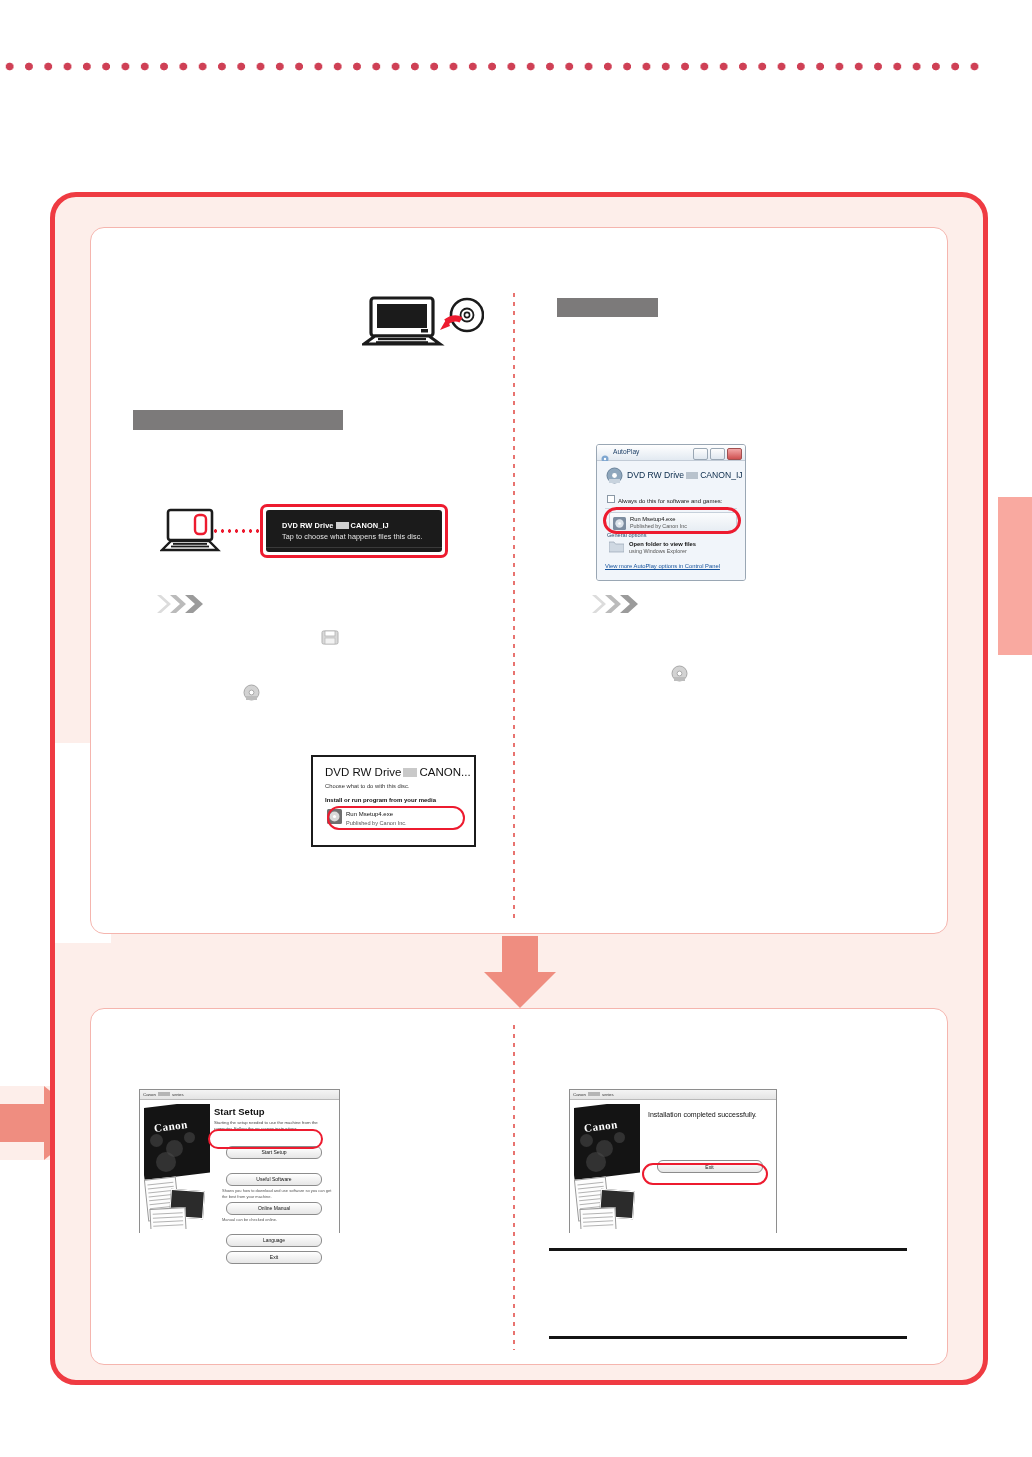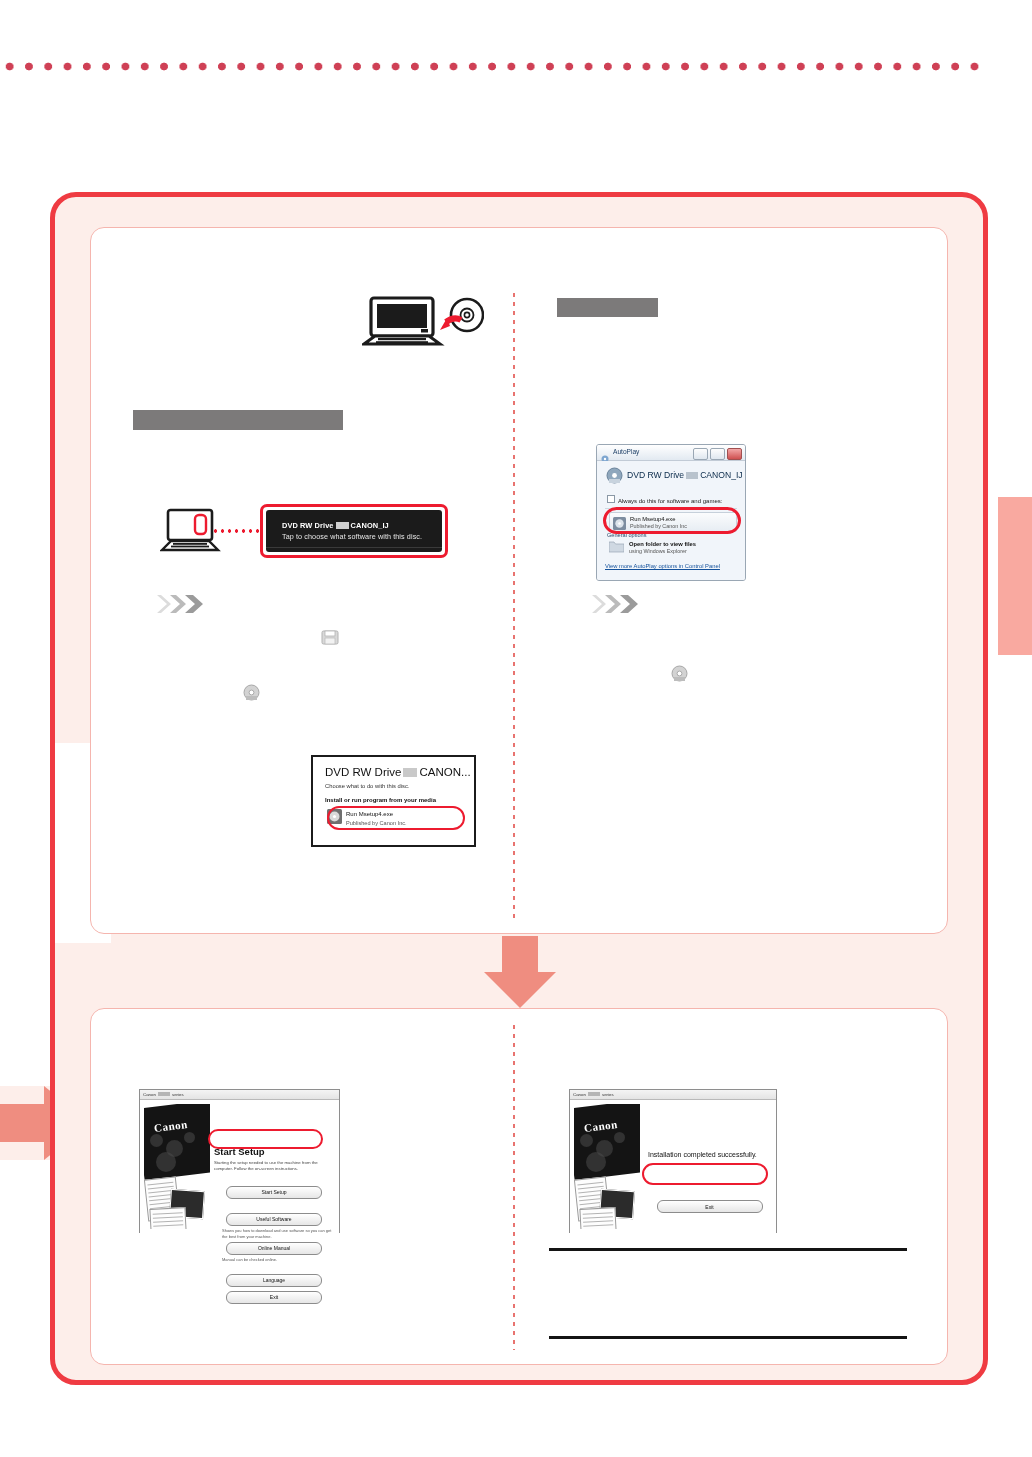--- a/index.html
+++ b/index.html
@@ -231,21 +231,21 @@
   .cw-photo .canonlogo{
     position:absolute;left:10px;top:16px;color:#ffffff;font-size:11px;
     font-weight:bold;letter-spacing:.5px;transform:rotate(-7deg);
     font-family:"Liberation Serif", serif;
   }
   .cw-photo .blob{position:absolute;border-radius:50%;background:#4a4a4a;opacity:.55;}
   .cw-photo .doc{
     position:absolute;background:#fdfdfd;border:1px solid #9a9a9a;
   }
   .cw-photo .doc .ln{position:absolute;left:2px;right:2px;height:1px;background:#b3b3b3;}
-  .cw-content{position:absolute;left:74px;top:6px;right:5px;margin-top:40px;}
+  .cw-content{position:absolute;left:74px;top:6px;right:5px;}
   .cw-h1{font-size:9.5px;font-weight:bold;color:#111;margin:0 0 3px 0;}
   .cw-p{font-size:4.3px;color:#444;line-height:1.5;margin:0;}
   .cw-btn{
     margin:0 auto;width:94px;height:11px;border:1px solid #8c8c8c;border-radius:6px;
     background:linear-gradient(#ffffff,#e6e6e6);
     display:flex;align-items:center;justify-content:center;
     font-size:5px;color:#111;
   }
   .cw-note{font-size:4px;color:#555;text-align:left;line-height:1.5;margin:2px 0 0 8px;}
   .cw-chk{font-size:4px;color:#999;margin:3px 0 0 8px;}
@@ -318,21 +318,21 @@
         <rect x="13" y="35" width="34" height="1.8"></rect>
         <rect x="11" y="37.6" width="38" height="1.8"></rect>
       </g>
     </svg>
     <div class="dots-lead"></div>
     <div class="toast">
       <div class="toast-inner">
         <div class="toast-t1">
           <span>DVD RW Drive</span><span class="blk"></span><span>CANON_IJ</span>
         </div>
-        <div class="toast-t2">Tap to choose what software with this disc.</div>
+        <div class="toast-t2">Tap to choose what happens files this disc.</div>
         <div class="toast-sep"></div>
       </div>
     </div>
   </div>
 
   <div class="chevrons chev-left">
     <svg width="52" height="18" viewBox="0 0 52 18">
       <path d="M0 0 L10 9 L0 18 L4 18 L14 9 L4 0 Z" fill="#dcdcdc"></path>
       <path d="M13 0 L23 9 L13 18 L19 18 L29 9 L19 0 Z" fill="#bbbbbb"></path>
       <path d="M28 0 L38 9 L28 18 L36 18 L46 9 L36 0 Z" fill="#9b9b9b"></path>

